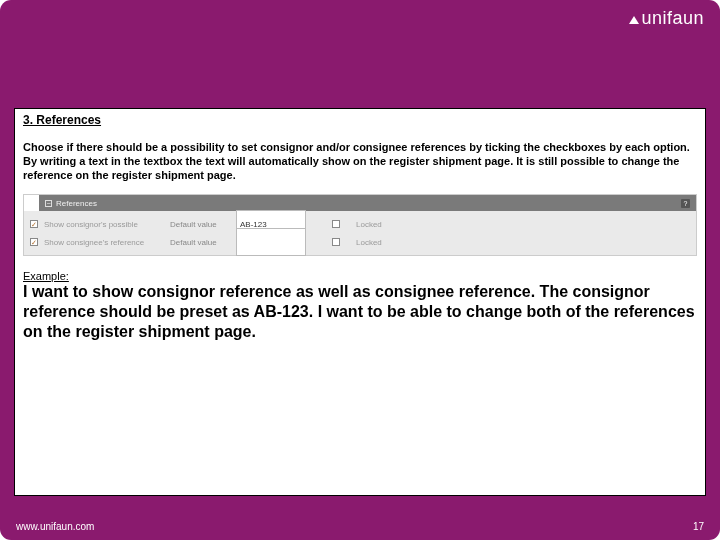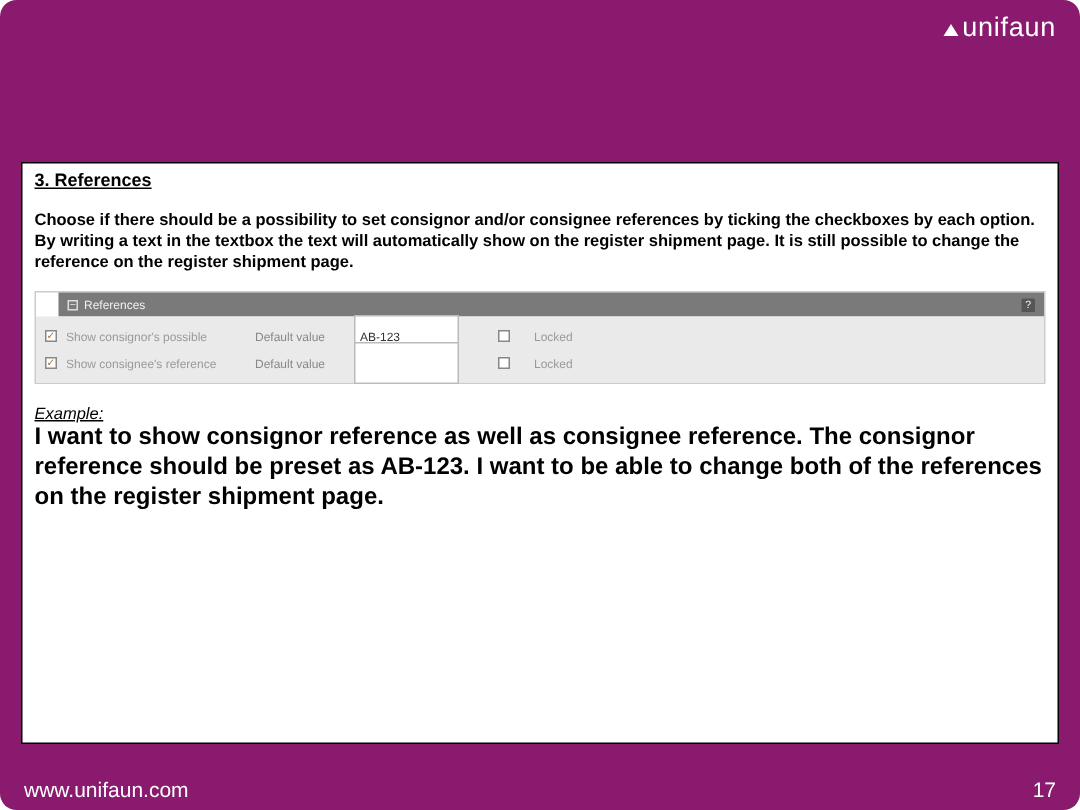--- a/index.html
+++ b/index.html
@@ -45,21 +45,20 @@
     text-decoration: underline;
   }
   .body-text {
     font-size: 11px;
     font-weight: bold;
     line-height: 1.25;
     margin-top: 14px;
   }
   .example-label {
     font-size: 11px;
-    font-style: italic;
     text-decoration: underline;
     margin-top: 14px;
   }
   .example-text {
     font-size: 16px;
     font-weight: bold;
     line-height: 1.25;
   }
   .ui-screenshot {
     margin: 12px 0 6px 0;
@@ -110,21 +109,21 @@
     display:inline-flex; align-items:center;
   }
   .locked { margin-left: 10px; color:#9a9a9a; }
   .footer {
     position: absolute;
     left: 0; right: 0; bottom: 0;
     height: 28px;
     display:flex; align-items:center; justify-content:space-between;
     padding: 0 16px;
     color: #fff;
-    font-size: 14px;
+    font-size: 10px;
   }
 </style>
 </head>
 <body>
 
 <div class="slide">
 
   <div class="header">
     <span class="logo">unifaun</span>
   </div>

